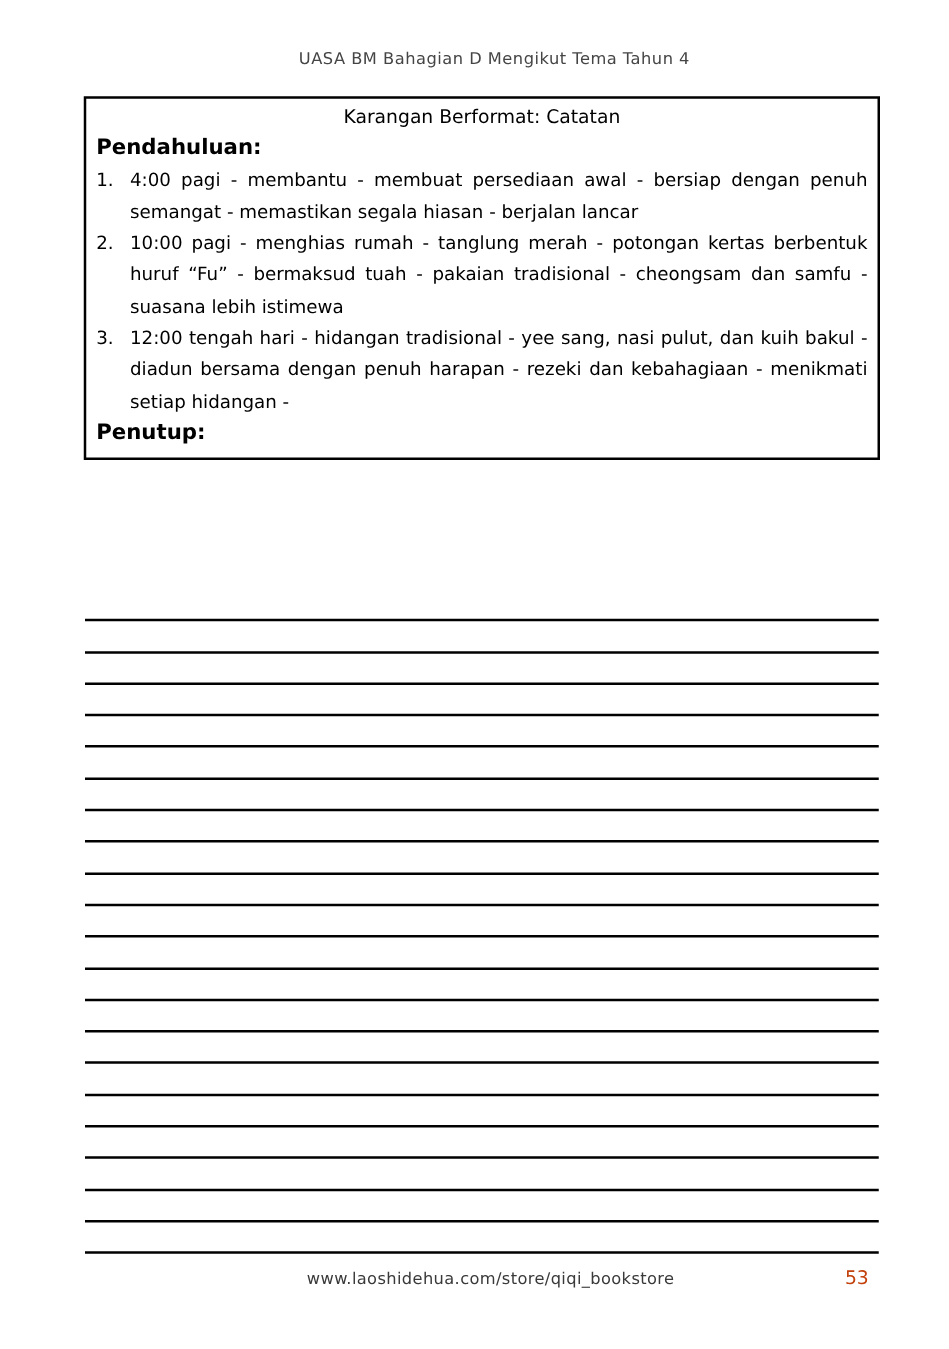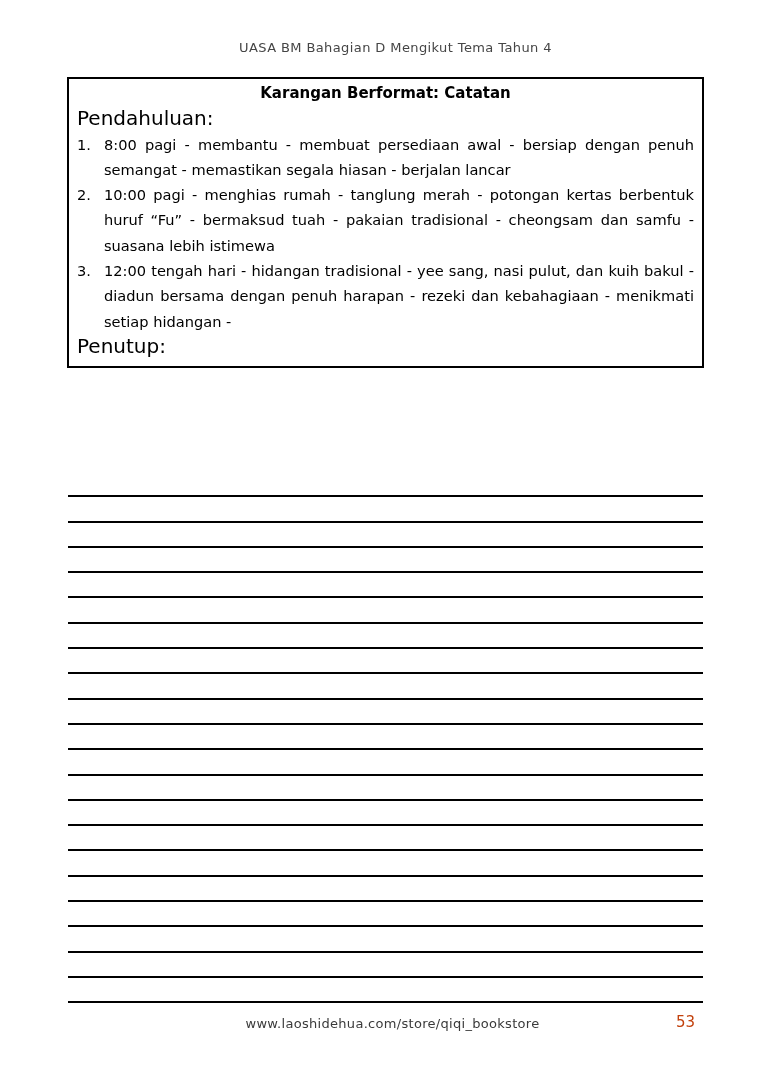--- a/index.html
+++ b/index.html
@@ -31,26 +31,26 @@
     top: 77px;
     width: 637px;
     box-sizing: border-box;
     border: 2px solid #000;
     padding: 2px 8px 7px 8px;
     font-size: 14.6px;
     line-height: 25.3px;
   }
   .box-title {
     text-align: center;
-    font-weight: bold;
+    font-weight: normal;
     font-size: 15px;
   }
   .label {
-    font-weight: normal;
-    font-size: 20px;
+    font-weight: bold;
+    font-size: 17px;
   }
   .para {
     text-align: justify;
   }
   .note-item {
     display: flex;
   }
   .item-num {
     width: 27px;
     flex-shrink: 0;
@@ -95,21 +95,21 @@
 
 <div class="notes-box">
   <div class="box-title">Karangan Berformat: Catatan</div>
 
   <div class="label">Pendahuluan:</div>
 
 
 
   <div class="note-item">
     <span class="item-num">1.</span>
-    <span class="item-text">8:00 pagi - membantu - membuat persediaan awal - bersiap dengan penuh semangat - memastikan segala hiasan - berjalan lancar</span>
+    <span class="item-text">4:00 pagi - membantu - membuat persediaan awal - bersiap dengan penuh semangat - memastikan segala hiasan - berjalan lancar</span>
   </div>
 
   <div class="note-item">
     <span class="item-num">2.</span>
     <span class="item-text">10:00 pagi - menghias rumah - tanglung merah - potongan kertas berbentuk huruf “Fu” - bermaksud tuah - pakaian tradisional - cheongsam dan samfu - suasana lebih istimewa</span>
   </div>
 
   <div class="note-item">
     <span class="item-num">3.</span>
     <span class="item-text">12:00 tengah hari - hidangan tradisional - yee sang, nasi pulut, dan kuih bakul - diadun bersama dengan penuh harapan - rezeki dan kebahagiaan - menikmati setiap hidangan -</span>

